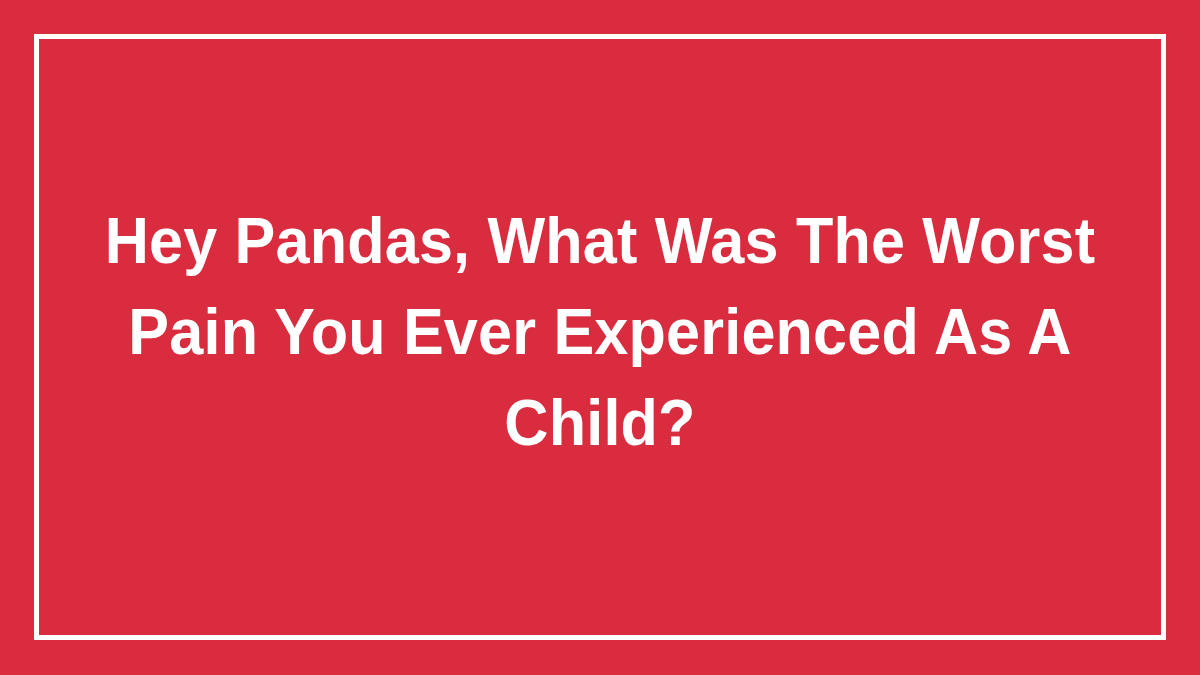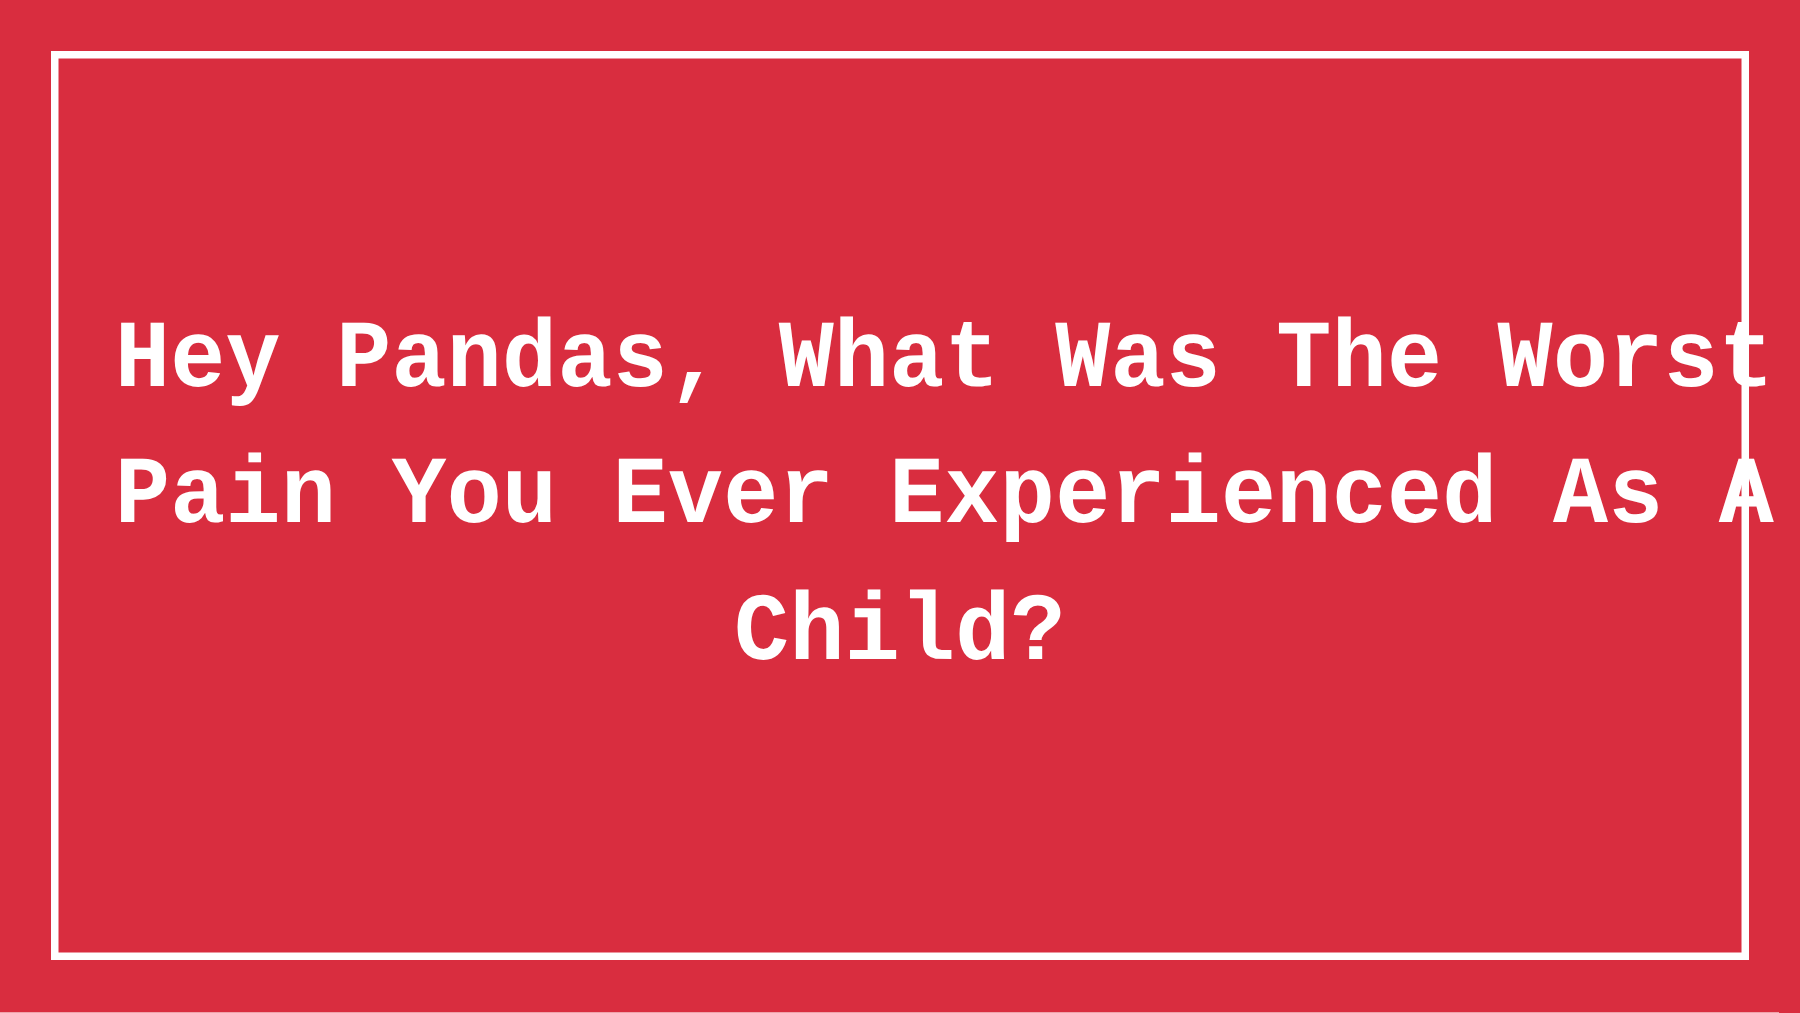--- a/index.html
+++ b/index.html
@@ -8,21 +8,21 @@
     padding: 0;
     background: #ffffff;
   }
 
   #banner {
     position: relative;
     width: 1200px;
     height: 675px;
     overflow: hidden;
     background: #d92d3f;
-    font-family: Liberation Mono, monospace;
+    font-family: Liberation Sans, sans-serif;
     -webkit-font-smoothing: antialiased;
   }
 
   
   #inset-frame {
     position: absolute;
     left: 34px;
     top: 34px;
     right: 34px;
     bottom: 35px;

